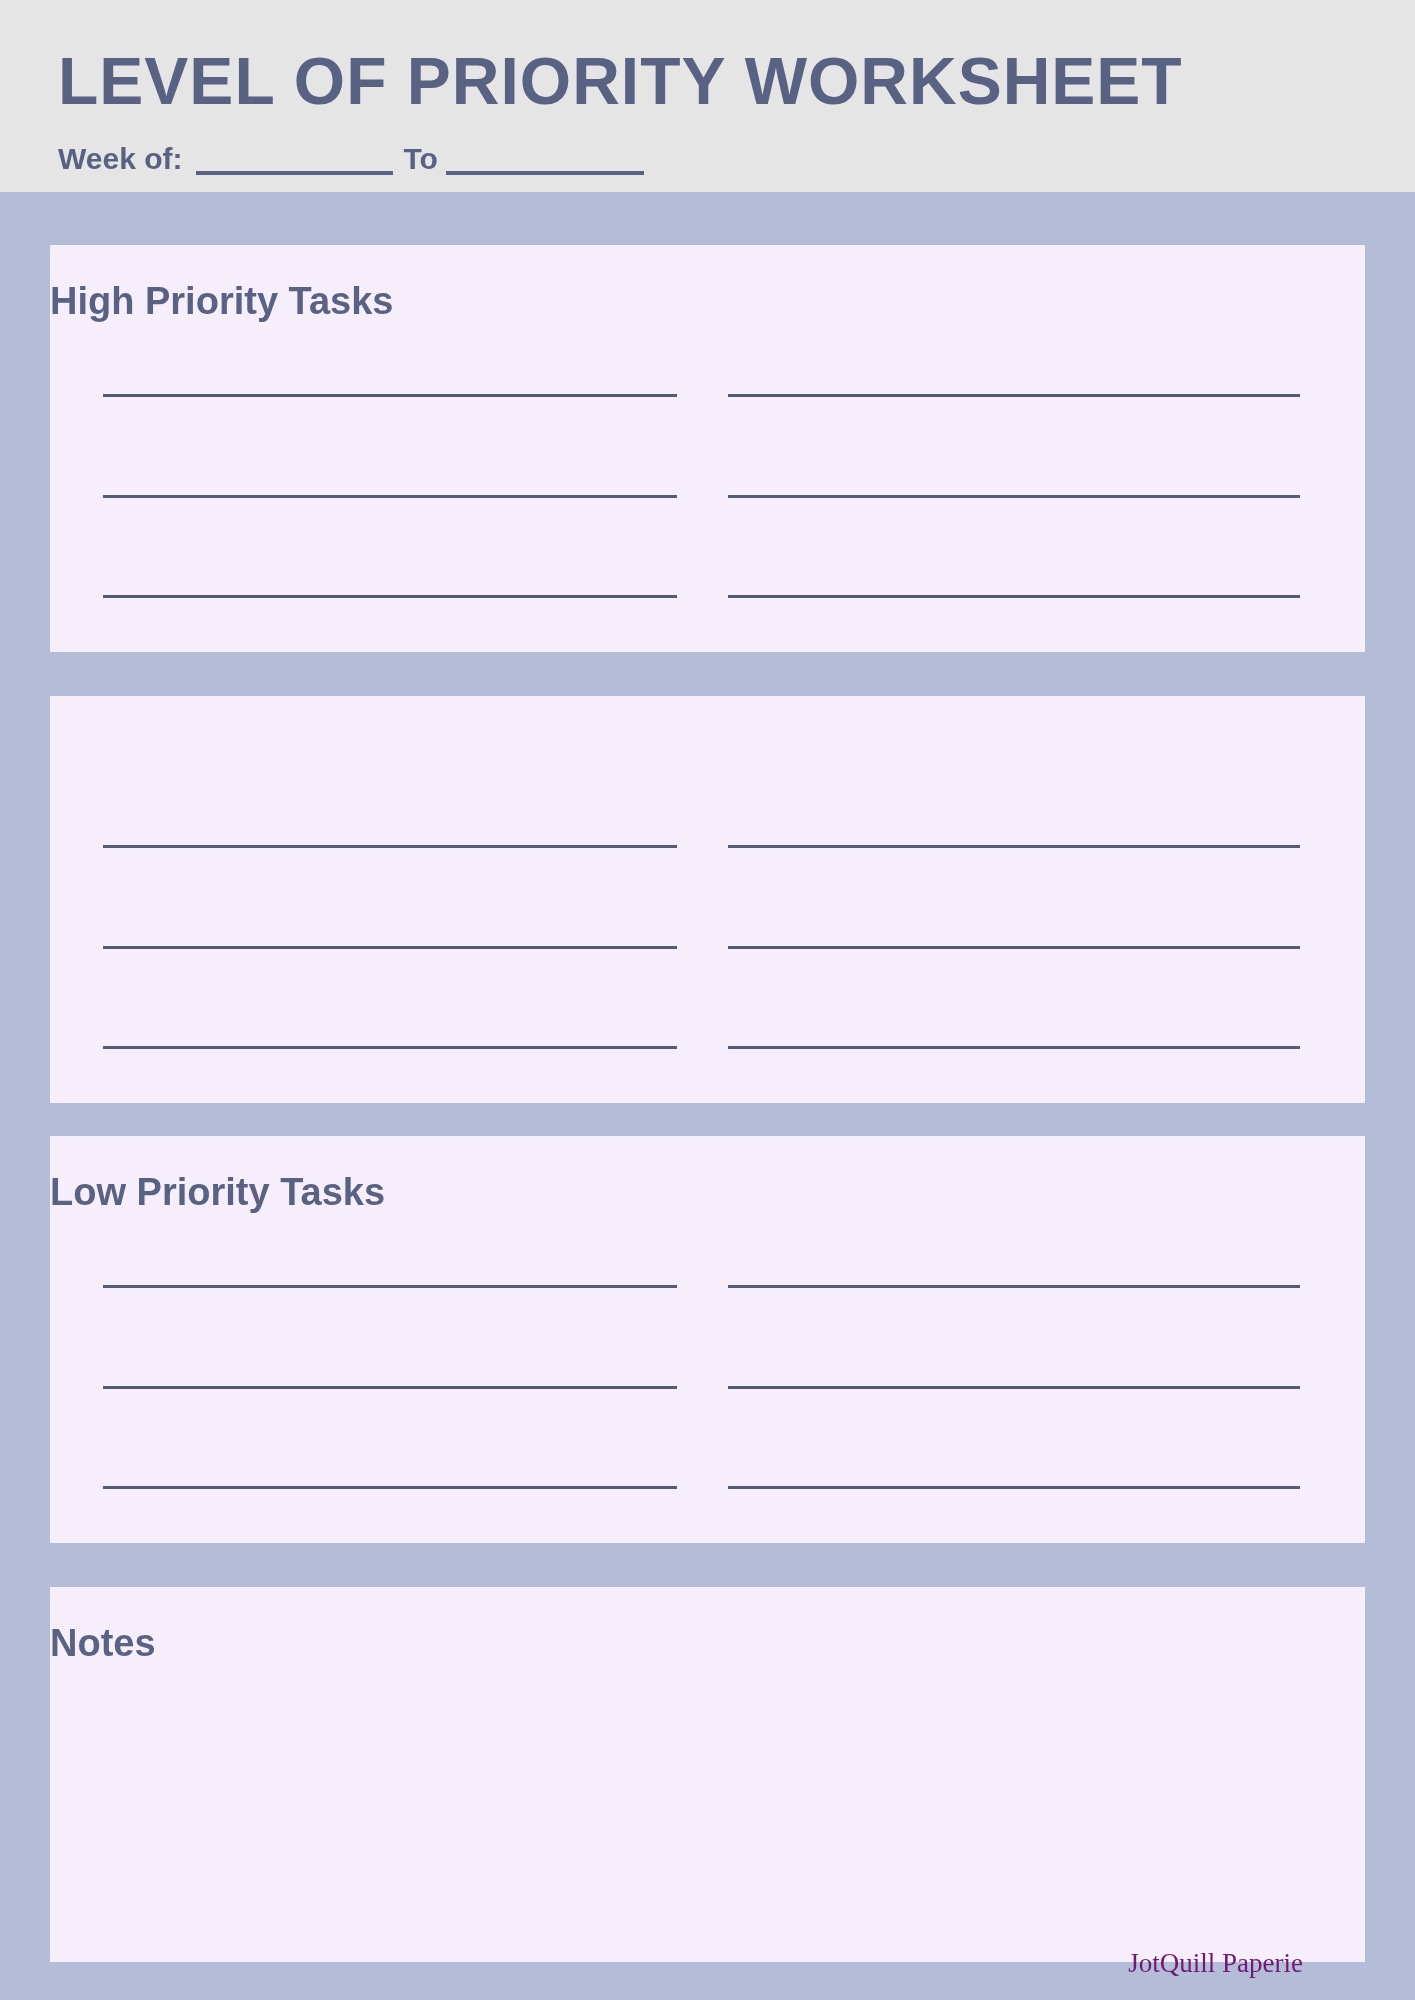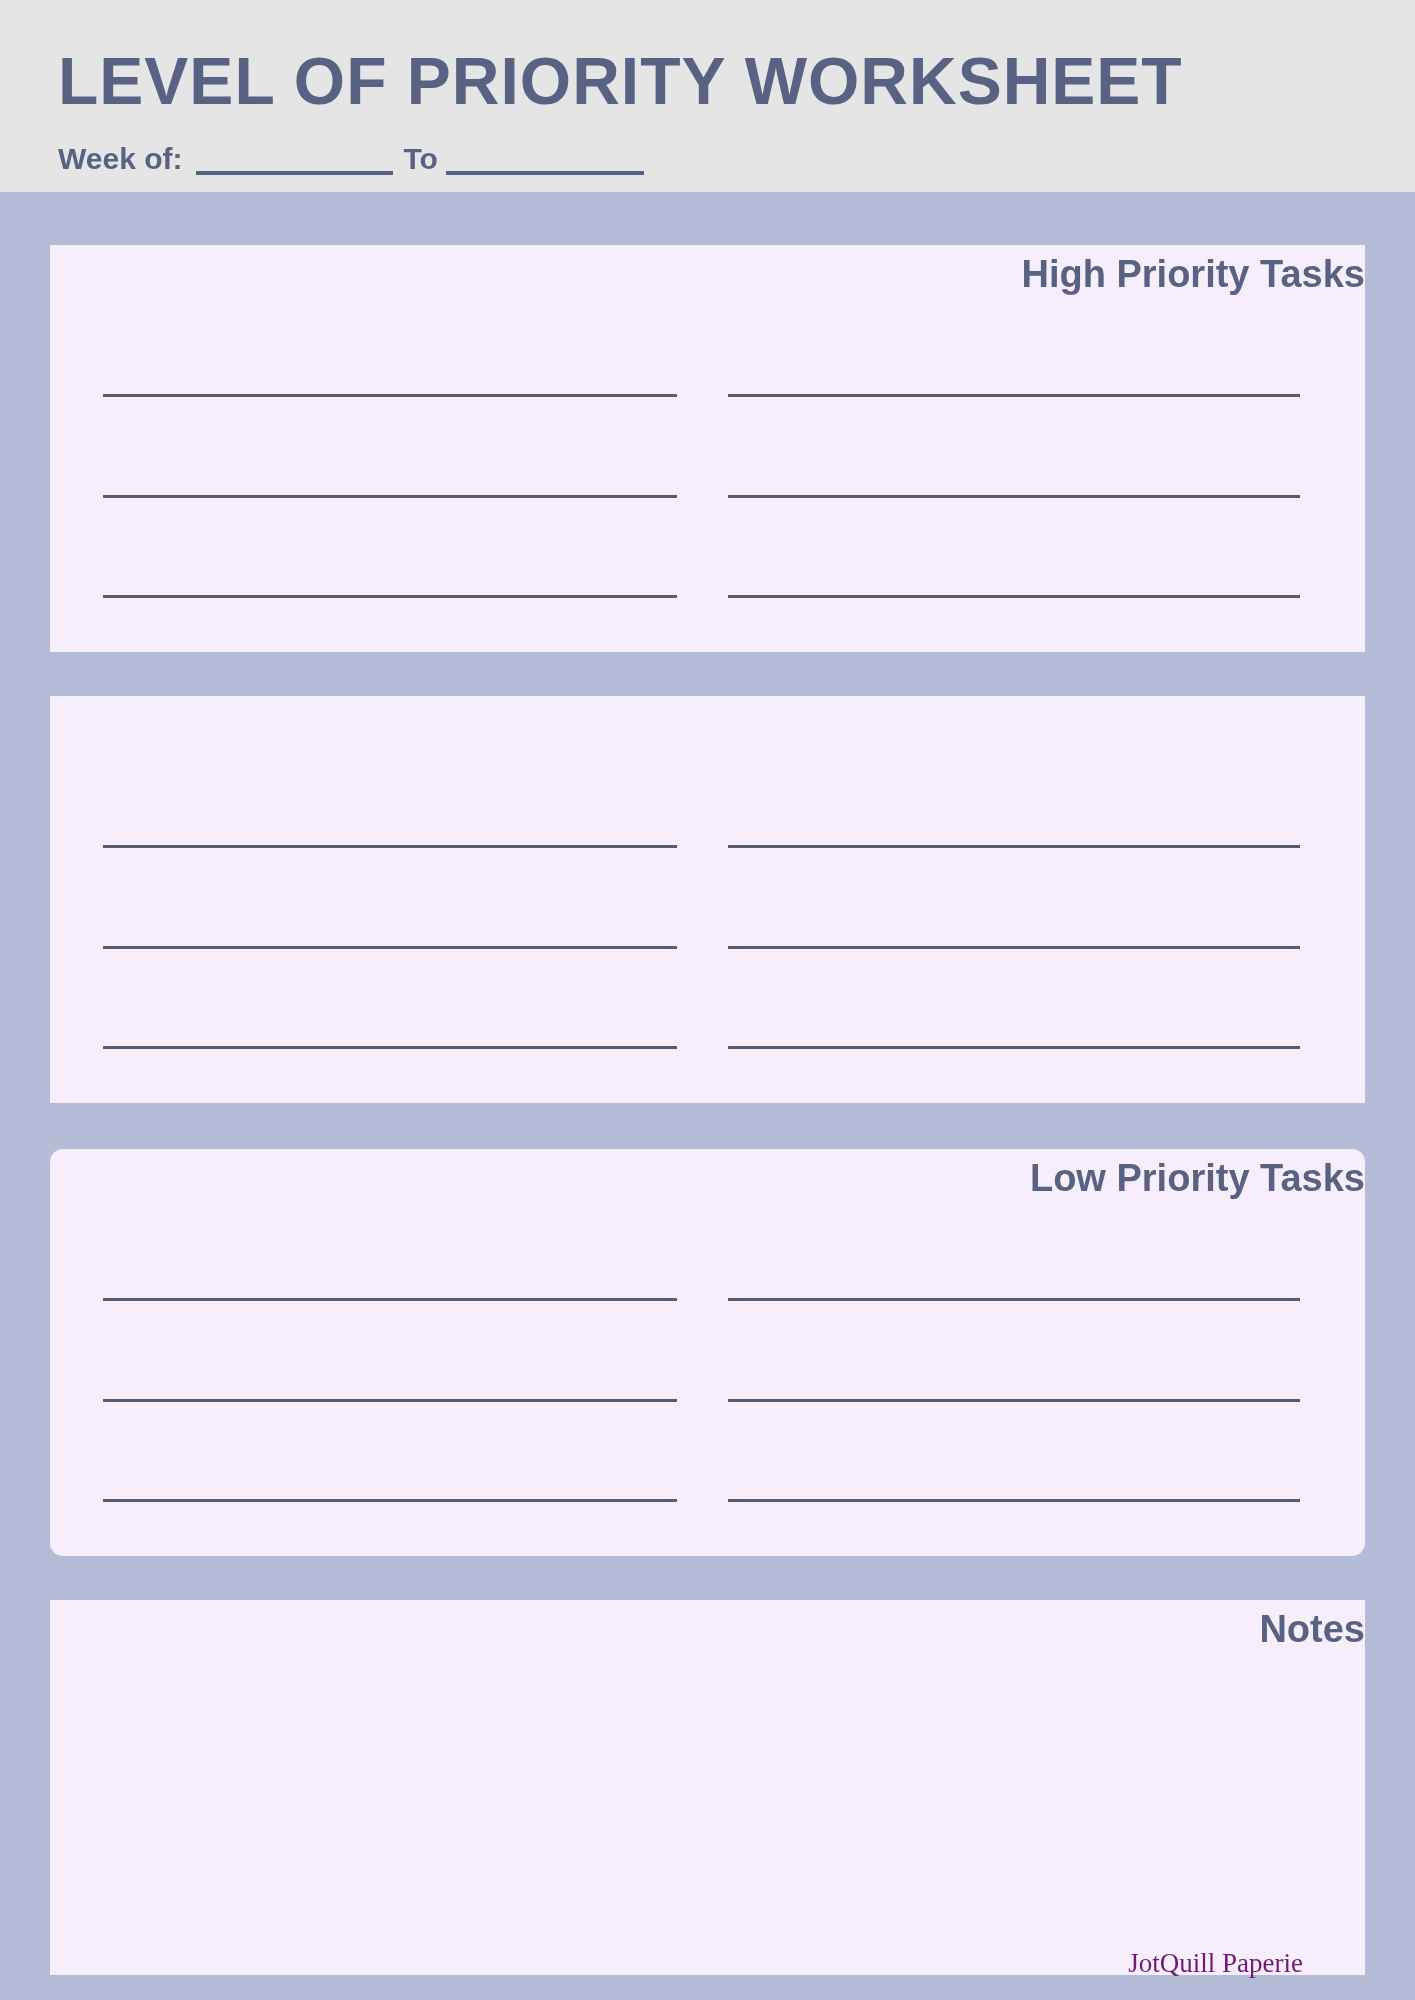--- a/index.html
+++ b/index.html
@@ -36,25 +36,25 @@
   .blank-2 { width:198px; margin-left:8px; }
   
   .card {
     position:relative;
     width:1315px; margin-left:50px;
     background:#f6eefa;
   }
   .card-tasks { height:407px; }
   .card-1 { margin-top:53px; }
   .card-2 { margin-top:44px; }
-  .card-3 { margin-top:46px;border-radius:13px; }
+  .card-3 { margin-top:33px; }
   .card-notes { margin-top:44px; height:375px; }
   .card-title {
-    padding-top:8px;
-    text-align:right;
+    padding-top:35px;
+    text-align:left;
     font-size:38px; font-weight:700;
     color:#5a6284;
   }
   .line-row {
     position:absolute; left:0;
     width:100%; height:3px;
     padding:0 65px 0 53px;
     display:flex; justify-content:space-between;
   }
   .row-1 { top:149px; }

